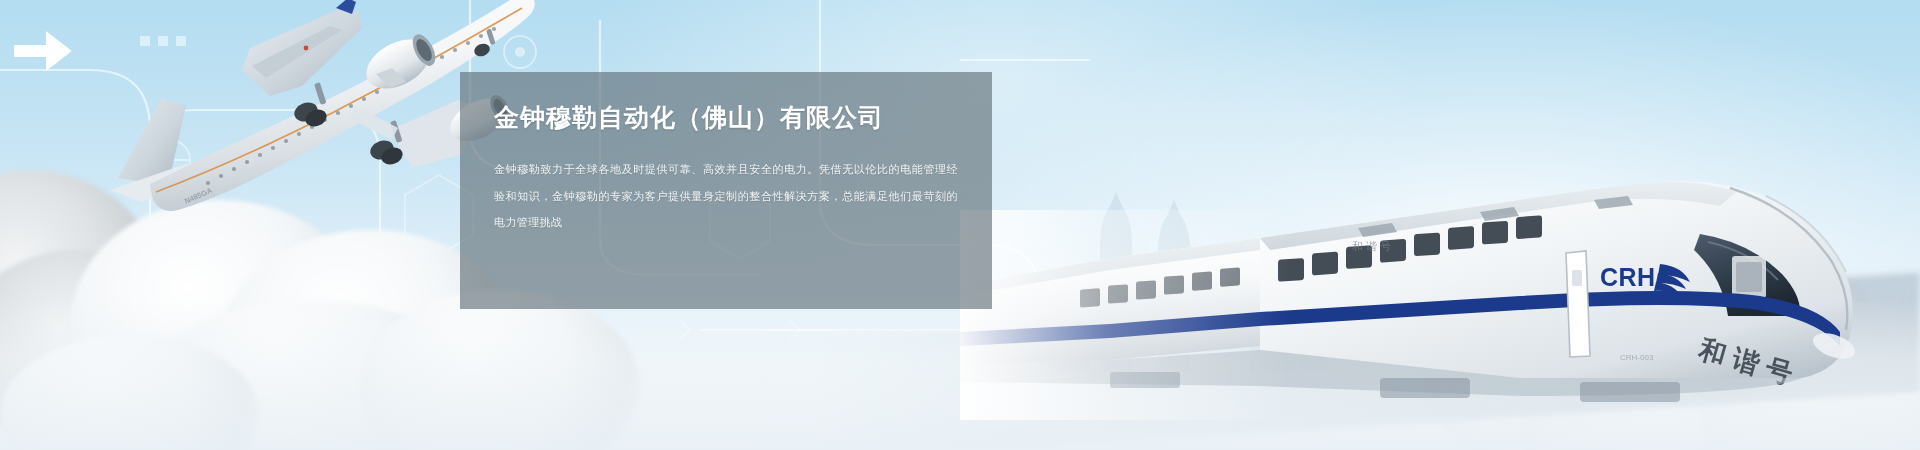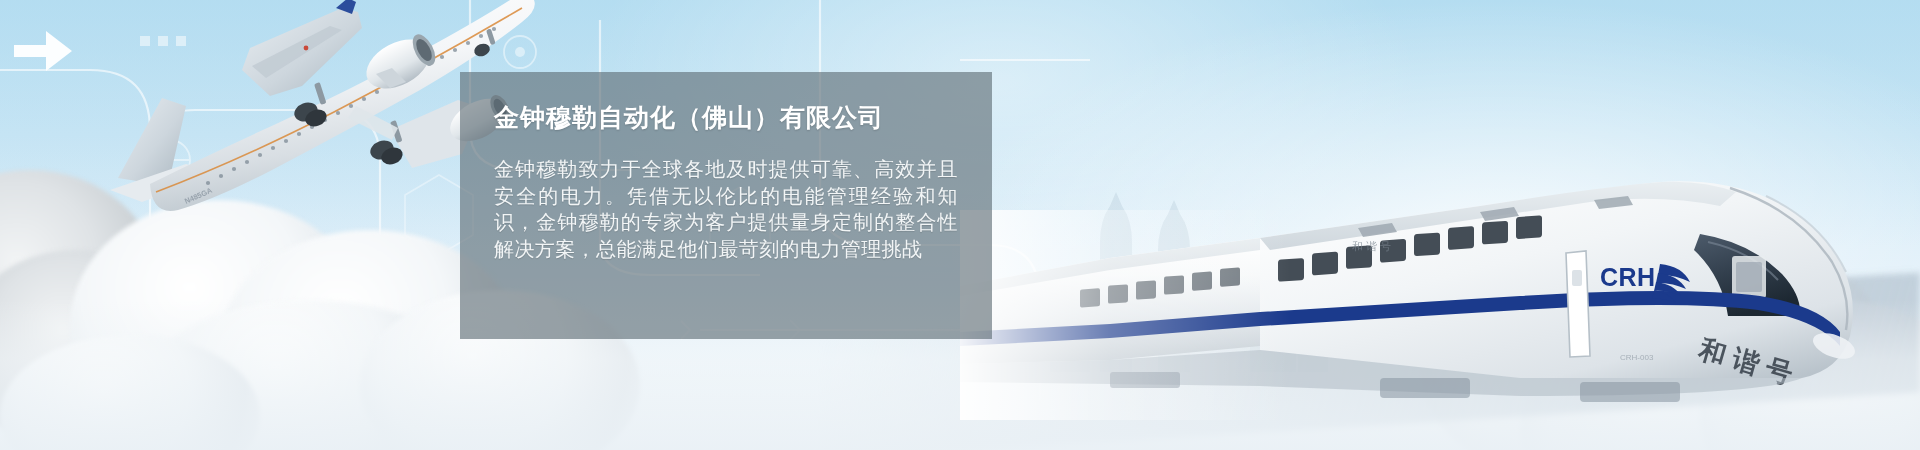--- a/index.html
+++ b/index.html
@@ -110,38 +110,38 @@
   .arrow-icon {
     position: absolute;
     left: 12px; top: 28px;
     width: 62px; height: 46px;
   }
 
   
   .text-panel {
     position: absolute;
     left: 460px; top: 72px;
-    width: 532px; height: 267px;
+    width: 532px; height: 237px;
     background: rgba(92,106,114,0.62);
     padding: 24px 34px 36px 34px;
   }
   .panel-title {
     color: #ffffff;
     font-size: 25px;
     font-weight: bold;
     letter-spacing: 1px;
     line-height: 34px;
     margin-top: 4px;
     margin-bottom: 22px;
     white-space: nowrap;
     text-shadow: 0 1px 2px rgba(0,0,0,0.18);
   }
   .panel-body {
     color: #f2f5f6;
-    font-size: 20px;
+    font-size: 11px;
     line-height: 26.5px;
     letter-spacing: 0.4px;
     text-align: justify;
     text-shadow: 0 1px 1px rgba(0,0,0,0.14);
   }
 </style>
 </head>
 <body>
 
 <div class="banner">

